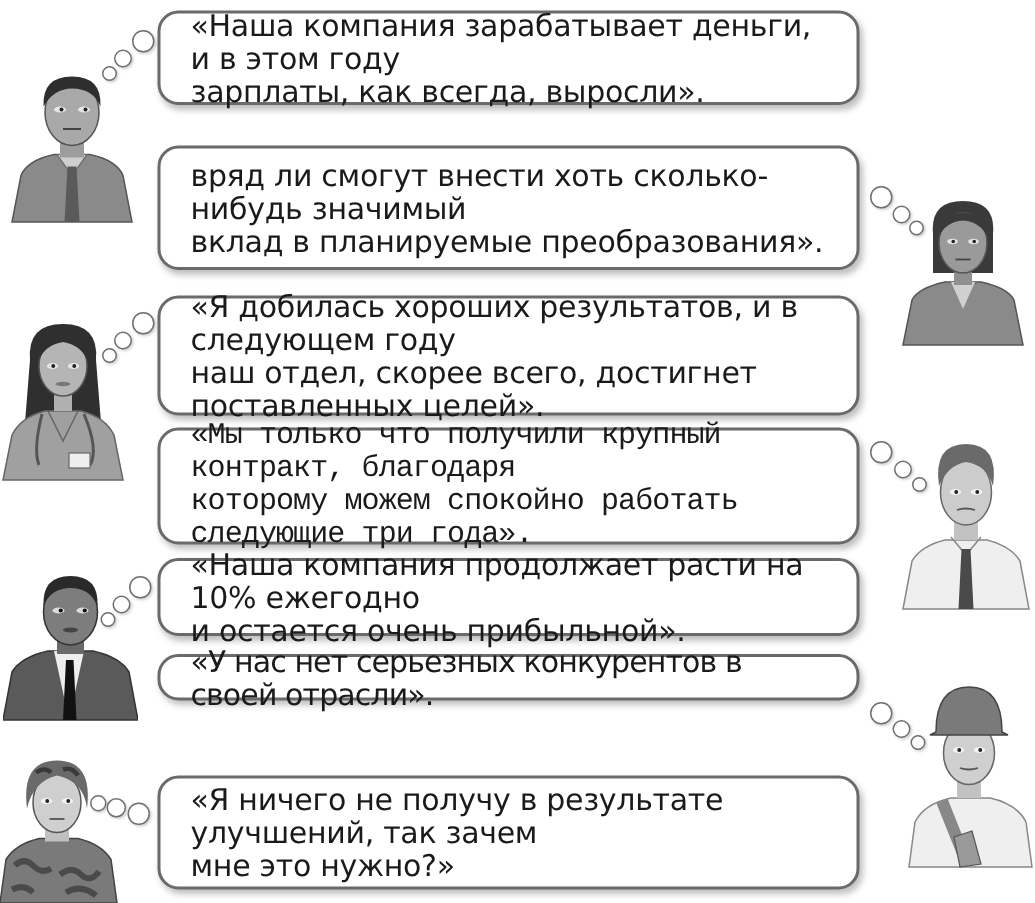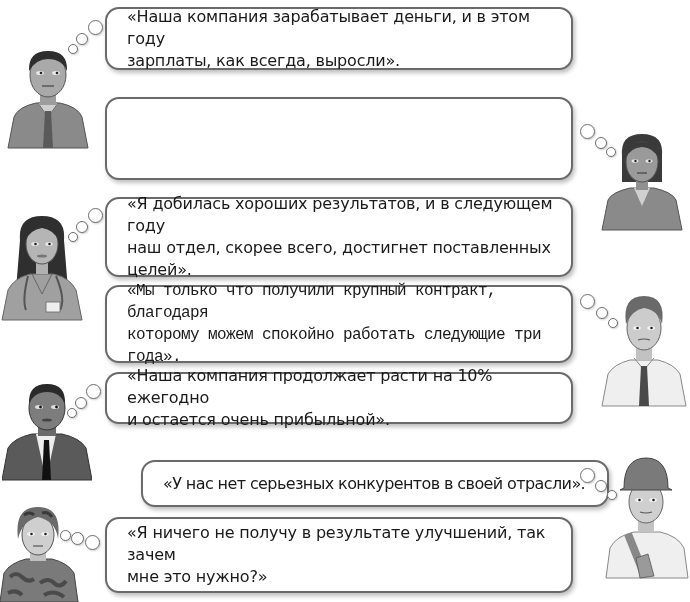--- a/index.html
+++ b/index.html
@@ -6,21 +6,21 @@
   body { width: 690px; height: 602px; position: relative; overflow: hidden;
          font-family: "DejaVu Sans", sans-serif; color: #1a1a1a; }
   .bubble {
     position: absolute; left: 105px; width: 468px;
     box-sizing: border-box;
     border: 2px solid #6a6a6a; border-radius: 14px;
     background: #ffffff;
     box-shadow: 2px 3px 4px rgba(0,0,0,0.25);
     padding: 0 14px 0 20px;
     display: flex; align-items: center;
-    font-size: 16px; line-height: 22px;
+    font-size: 20px; line-height: 22px;
     letter-spacing: -0.2px;
   }
   .dot {
     position: absolute; border: 1.6px solid #707070; border-radius: 50%;
     background: #fff; box-shadow: 1px 1px 2px rgba(0,0,0,0.2);
   }
   .person { position: absolute; }
 </style>
 </head>
 <body>
@@ -44,20 +44,22 @@
   <path d="M23 26 Q22 6 42 6 Q62 6 61 26 Q56 14 42 14 Q30 14 23 26 Z" fill="#2e2e2e"></path>
   <ellipse cx="34" cy="28" rx="4" ry="2" fill="#e6e6e6"></ellipse>
     <circle cx="35" cy="28" r="1.3" fill="#222"></circle>
   <ellipse cx="50" cy="28" rx="4" ry="2" fill="#e6e6e6"></ellipse>
     <circle cx="51" cy="28" r="1.3" fill="#222"></circle>
   <path d="M36 41 L48 41" stroke="#444" stroke-width="1.2"></path>
 </svg>
 
 <div class="bubble" style="top:97px;height:83px;">
   <div class="txt">
+    <div>вряд ли смогут внести хоть сколько-нибудь значимый</div>
+    <div>вклад в планируемые преобразования».</div>
   </div>
 </div>
 <div class="dot" style="left:580px;top:124px;width:13px;height:13px;"></div>
 <div class="dot" style="left:595px;top:137px;width:10px;height:10px;"></div>
 <div class="dot" style="left:606px;top:147px;width:8px;height:8px;"></div>
 
 <svg class="person" style="left:600px;top:130px;" width="84" height="102" viewBox="0 0 84 102">
   <path d="M22 26 Q20 4 42 4 Q64 4 62 26 L62 52 L22 52 Z" fill="#3a3a3a"></path>
   <path d="M2 100 L8 70 Q12 62 30 58 L54 58 Q72 62 76 70 L82 100 Z" fill="#8a8a8a" stroke="#555" stroke-width="1"></path>
   <path d="M34 58 L42 76 L50 58 Z" fill="#d0d0d0"></path>
@@ -138,21 +140,21 @@
   <rect x="36" y="42" width="18" height="12" fill="#6a6a6a"></rect>
   <ellipse cx="45" cy="26" rx="18" ry="22" fill="#7d7d7d" stroke="#333" stroke-width="1"></ellipse>
   <path d="M27 22 Q26 2 45 2 Q64 2 63 22 Q58 10 45 10 Q32 10 27 22 Z" fill="#2a2a2a"></path>
   <ellipse cx="37" cy="25" rx="4" ry="2" fill="#dcdcdc"></ellipse>
     <circle cx="38.5" cy="25" r="1.4" fill="#111"></circle>
   <ellipse cx="53" cy="25" rx="4" ry="2" fill="#dcdcdc"></ellipse>
     <circle cx="54.5" cy="25" r="1.4" fill="#111"></circle>
   <ellipse cx="45" cy="38" rx="5" ry="1.6" fill="#444"></ellipse>
 </svg>
 
-<div class="bubble" style="top:460px;height:47px;margin-left:36px;">
+<div class="bubble" style="top:436px;height:31px;">
   <div class="txt" style="letter-spacing:-0.6px;">
     <div>«У нас нет серьезных конкурентов в своей отрасли».</div>
   </div>
 </div>
 <div class="dot" style="left:580px;top:468px;width:13px;height:13px;"></div>
 <div class="dot" style="left:595px;top:480px;width:10px;height:10px;"></div>
 <div class="dot" style="left:607px;top:490px;width:8px;height:8px;"></div>
 
 <svg class="person" style="left:604px;top:454px;" width="86" height="126" viewBox="0 0 86 126">
   <path d="M2 124 L6 94 Q12 82 30 78 L56 78 Q74 82 80 94 L84 124 Z" fill="#efefef" stroke="#888" stroke-width="1"></path>

